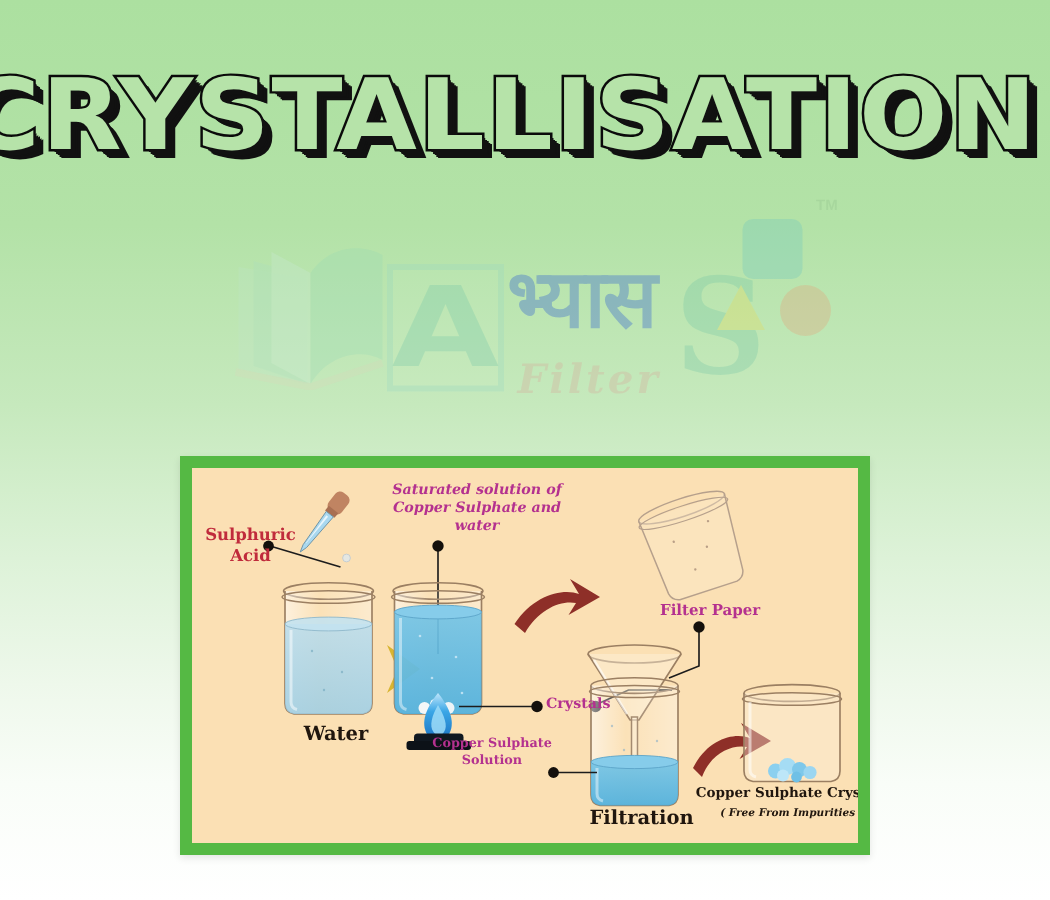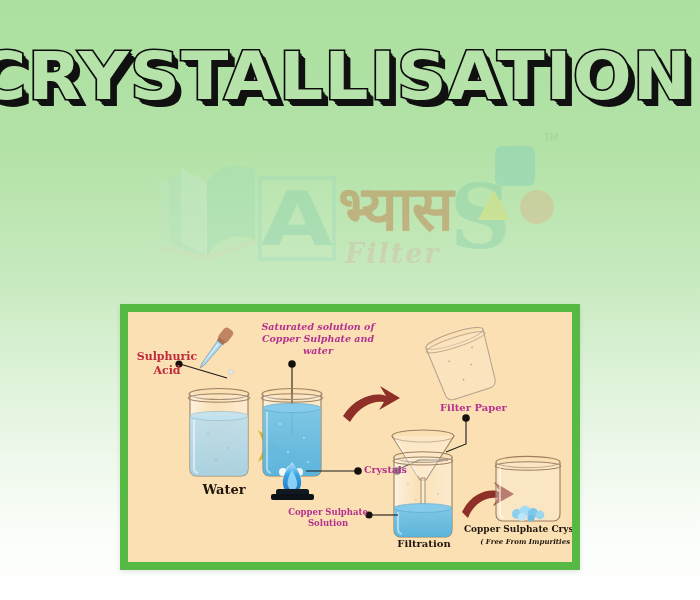--- a/index.html
+++ b/index.html
@@ -53,23 +53,23 @@
   .logo-A span{
     position:absolute; inset:0;
     display:flex; align-items:center; justify-content:center;
     font-family:"DejaVu Sans", sans-serif;
     font-weight:bold; font-size:74px; line-height:1;
     color:#79c9ae;
     transform:scaleX(1.25);
   }
   .logo-dev{
     position:absolute; left:188px; top:50px;
-    font-family:Liberation Sans, sans-serif;
-    font-weight:bold; font-size:62px; line-height:1;
-    color:#c2410c;
+    font-family:Liberation Mono, monospace;
+    font-weight:bold; font-size:54px; line-height:1;
+    color:#1d4ed8;
     letter-spacing:-2px;
   }
   .logo-S{
     position:absolute; left:300px; top:48px;
     font-family:"DejaVu Serif", serif;
     font-weight:bold; font-size:84px; line-height:1;
     color:#74c6a6;
     transform:scaleY(1.05);
   }
   .logo-academy{
@@ -332,23 +332,23 @@
 
     <div class="dlabel lbl-red" style="left:8px; top:38px; font-size:11px; text-align:center; width:62px;">Sulphuric
 Acid</div>
 
     <div class="dlabel lbl-dark" style="left:66px; top:170px; font-size:13px; width:60px; text-align:center;">Water</div>
 
     <div class="dlabel lbl-purple" style="left:236px; top:152px; font-size:9.5px;">Crystals</div>
 
     <div class="dlabel lbl-purple" style="left:312px; top:90px; font-size:10px;">Filter Paper</div>
 
-    <div class="dlabel lbl-purple" style="left:160px; top:195px; font-size:8.5px; text-align:center; width:80px;">Copper Sulphate
+    <div class="dlabel lbl-purple" style="left:160px; top:179px; font-size:8.5px; text-align:center; width:80px;">Copper Sulphate
 Solution</div>
 
-    <div class="dlabel lbl-dark" style="left:265px; top:226px; font-size:10px; width:62px; text-align:center;">Filtration</div>
+    <div class="dlabel lbl-dark" style="left:265px; top:226px; font-size:13px; width:62px; text-align:center;">Filtration</div>
 
     <div class="dlabel lbl-dark" style="left:332px; top:212px; font-size:9px; text-align:center; width:136px;">Copper Sulphate Crystals</div>
 
     <div class="dlabel lbl-dark" style="left:340px; top:226px; font-size:7px; font-style:italic; text-align:center; width:120px;">( Free From Impurities )</div>
 
   </div>
 </div>
 
 </body></html>

